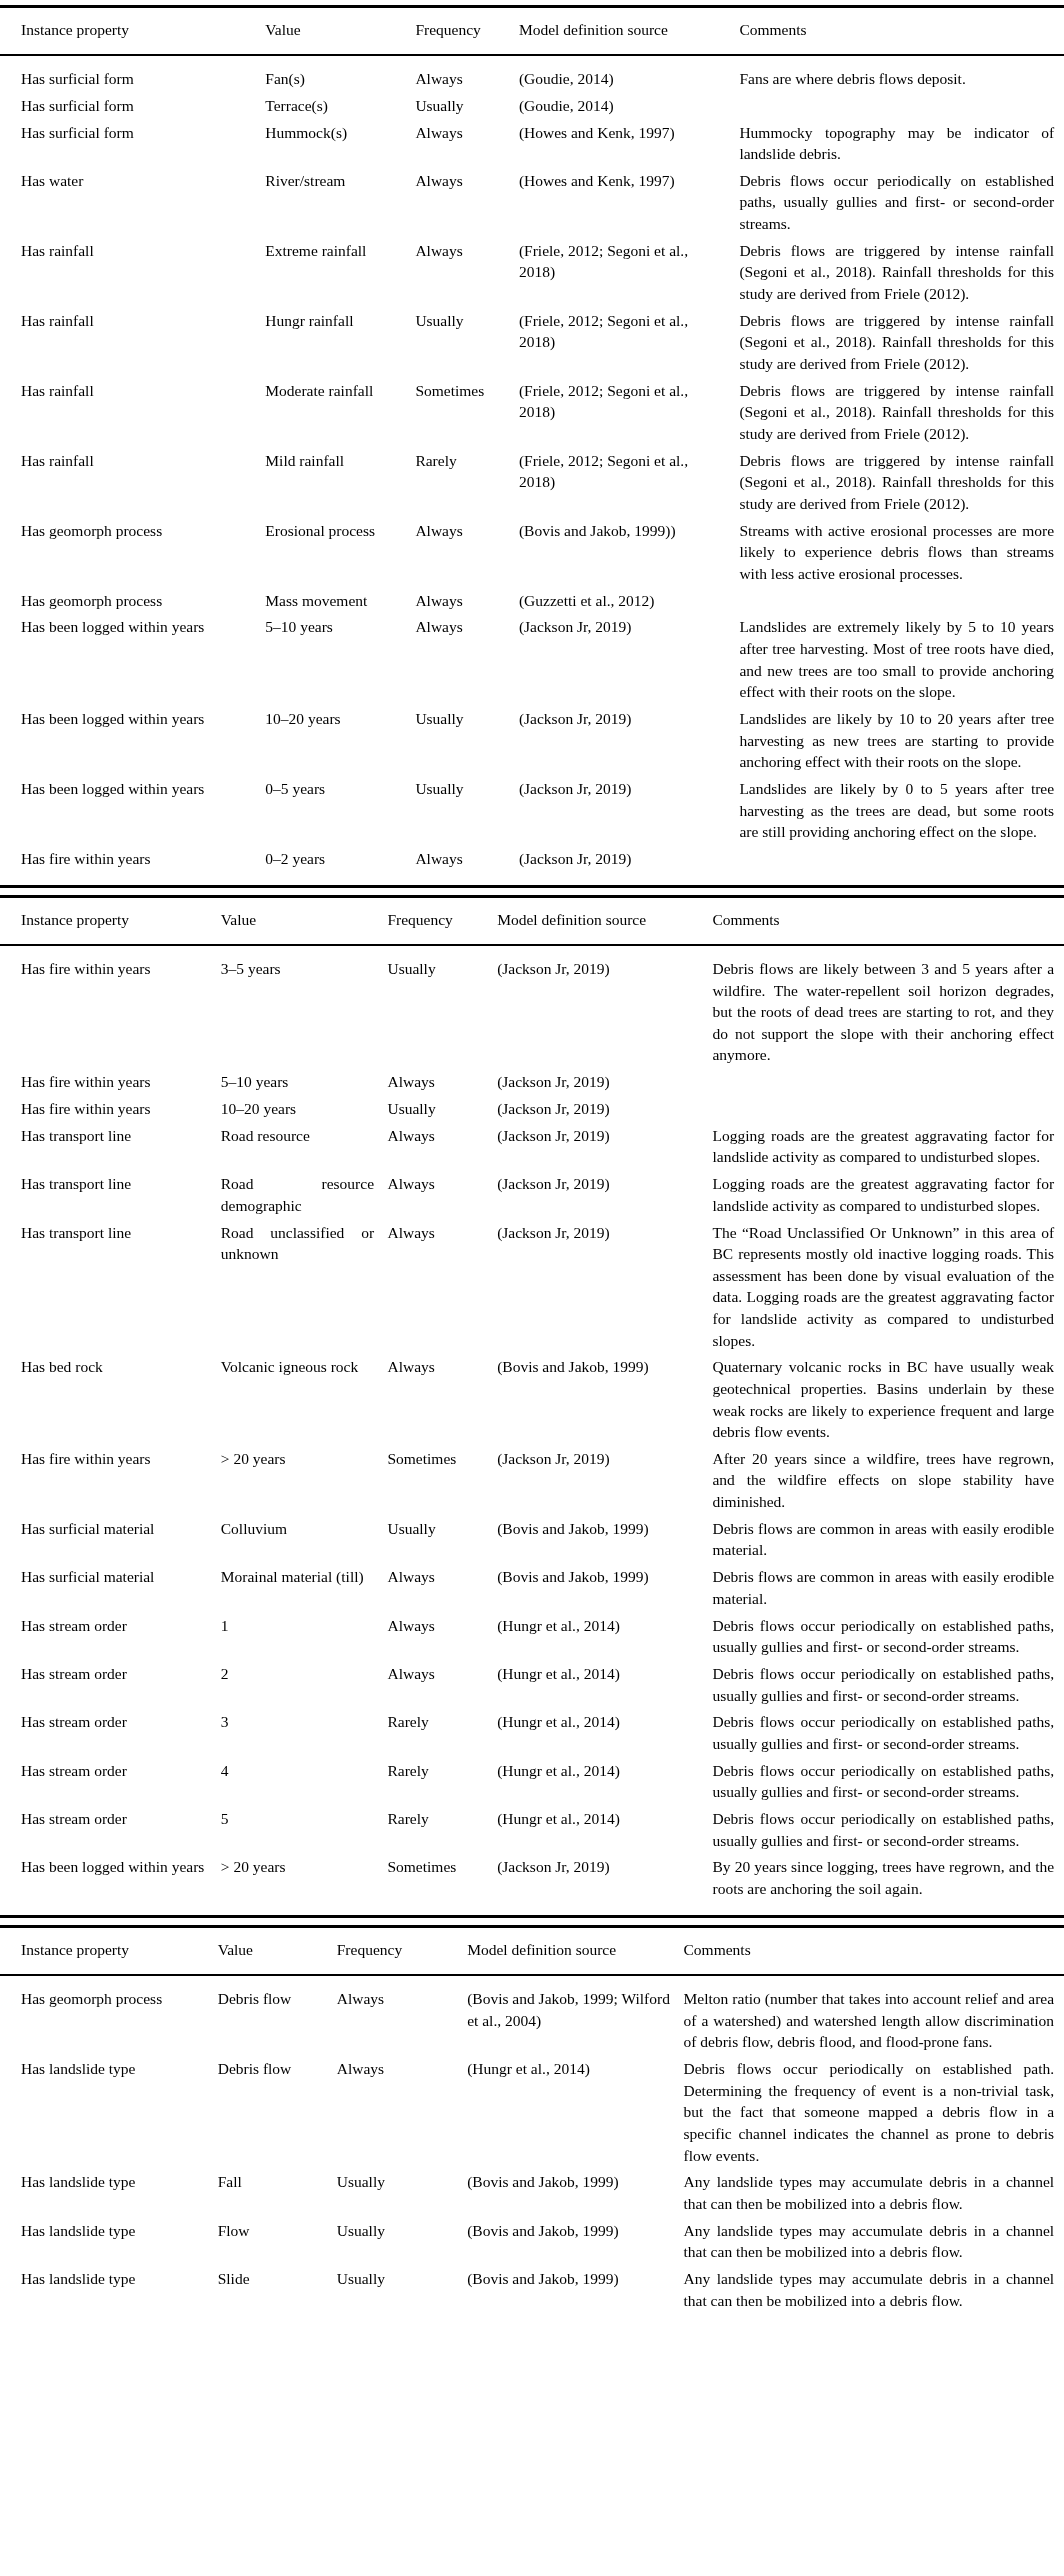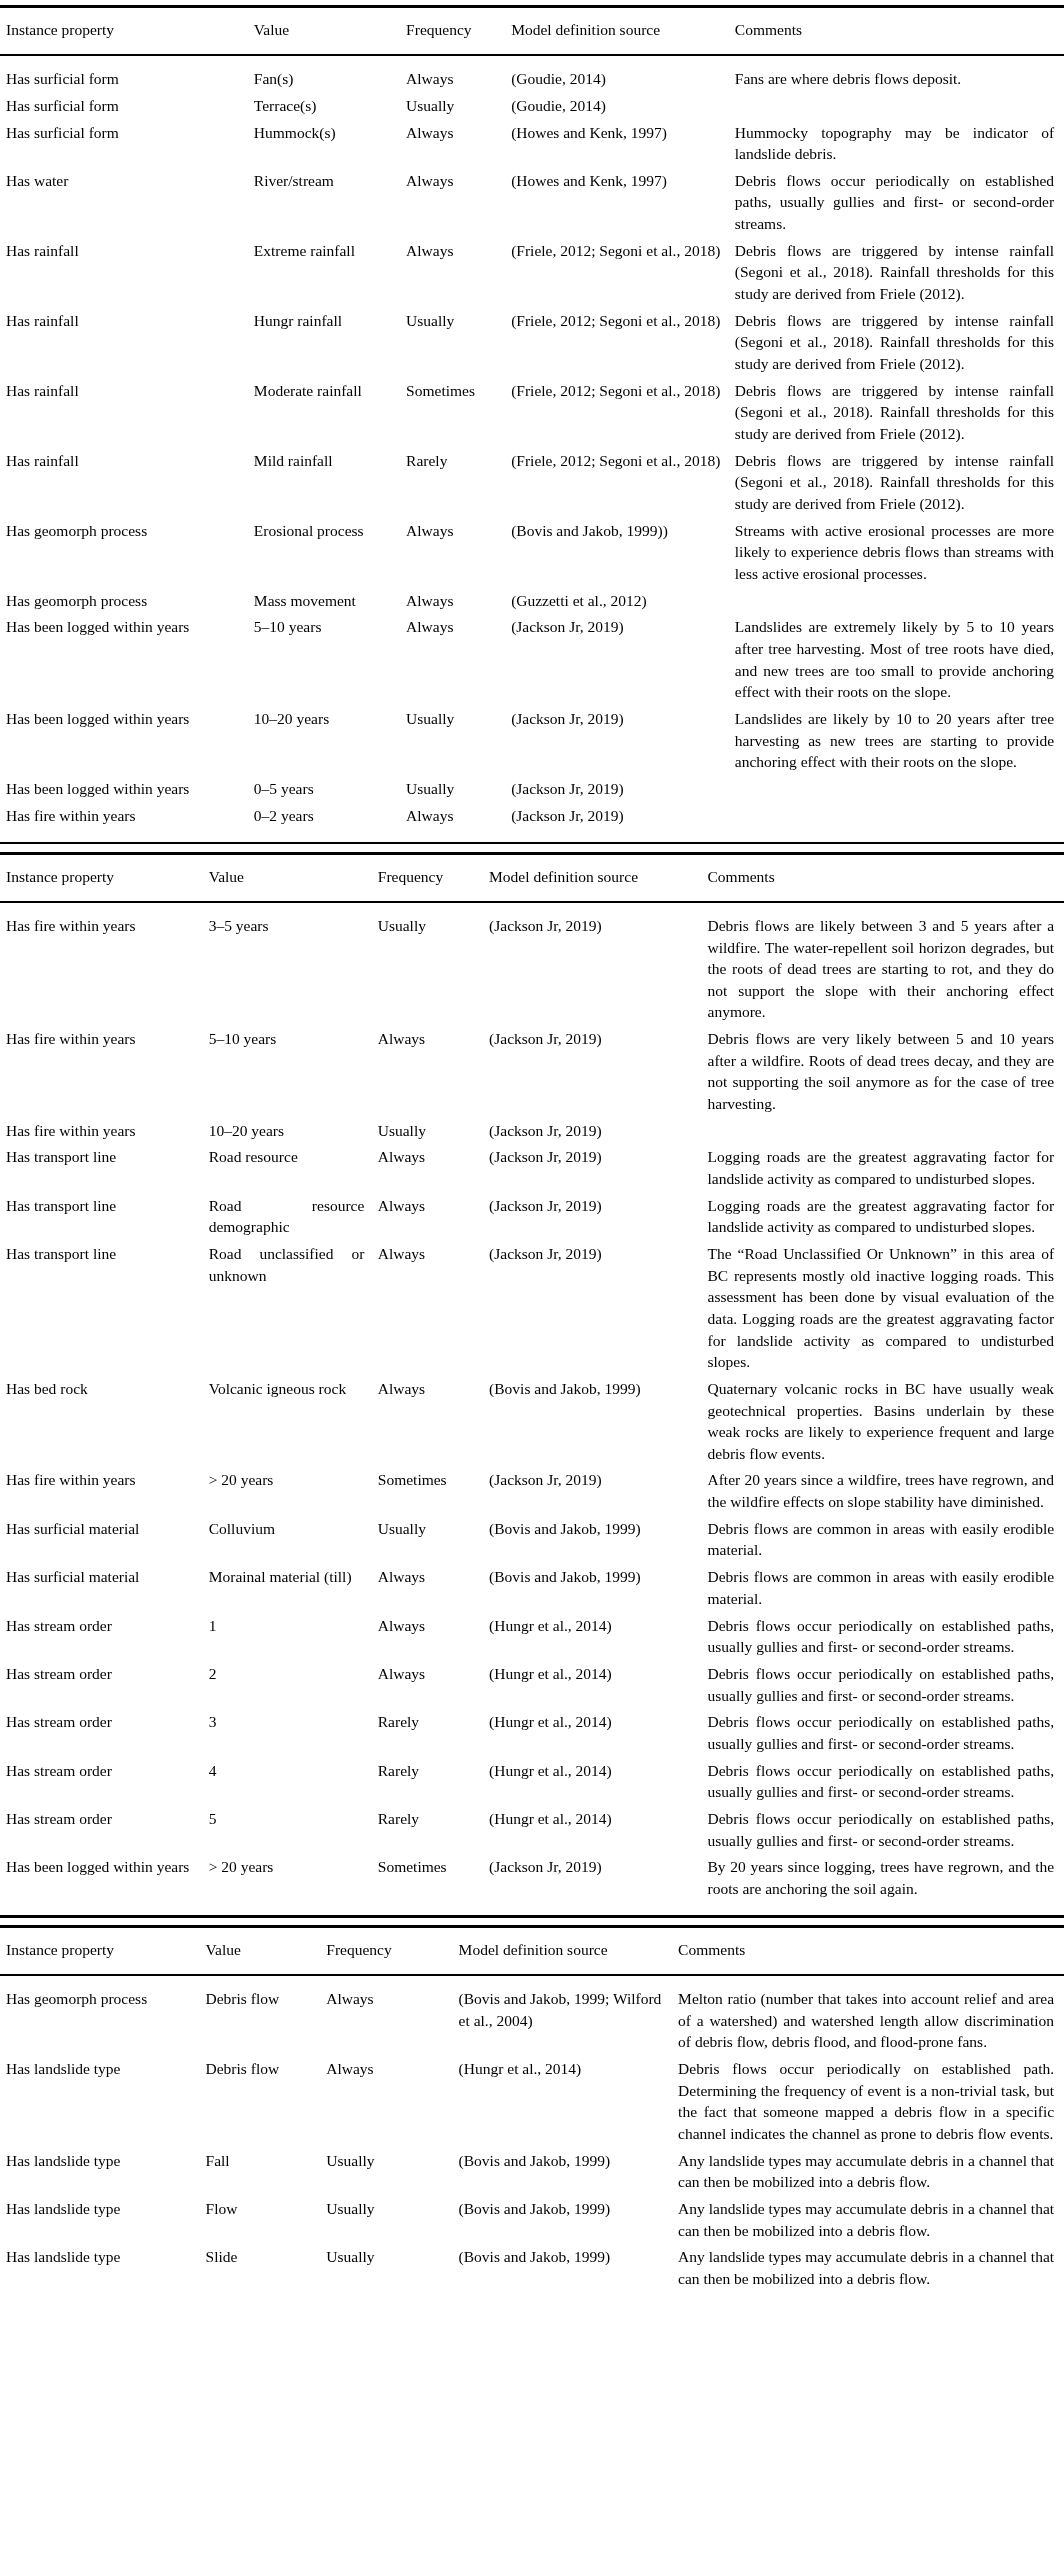--- a/index.html
+++ b/index.html
@@ -13,21 +13,21 @@
     font-size: 15.5px;
     padding-top: 5.2px;
   }
   .tbl { margin-bottom: 7.7px; }
   .rule { background: #000000; width: 100%; }
   .toprule, .bottomrule { height: 2.6px; }
   .midrule { height: 1.5px; }
   .row {
     display: grid;
     box-sizing: border-box;
-    padding-left: 6px;
+    padding-left: 21px;
     padding-right: 8.8px;
     align-items: start;
   }
   
   .s0 .row { grid-template-columns: 23.6% 14.5% 10.0% 21.3% auto; }
   .s1 .row { grid-template-columns: 19.3% 16.1% 10.6% 20.8% auto; }
   .s2 .row { grid-template-columns: 19.0% 11.5% 12.6% 20.9% auto; }
   .header-row { padding-top: 11.3px; padding-bottom: 13.4px; }
   .tbl-body { padding-top: 12.4px; padding-bottom: 10.3px; }
   .body-row { margin-bottom: 5.2px; }
@@ -137,20 +137,21 @@
           <div class="cell val">10–20 years</div>
           <div class="cell freq">Usually</div>
           <div class="cell src">(Jackson Jr, 2019)</div>
           <div class="cell cmt">Landslides are likely by 10 to 20 years after tree harvesting as new trees are starting to provide anchoring effect with their roots on the slope.</div>
         </div>
         <div class="row body-row">
           <div class="cell prop">Has been logged within years</div>
           <div class="cell val">0–5 years</div>
           <div class="cell freq">Usually</div>
           <div class="cell src">(Jackson Jr, 2019)</div>
+          <div class="cell cmt">Landslides are likely by 0 to 5 years after tree harvesting as the trees are dead, but some roots are still providing anchoring effect on the slope.</div>
         </div>
         <div class="row body-row">
           <div class="cell prop">Has fire within years</div>
           <div class="cell val">0–2 years</div>
           <div class="cell freq">Always</div>
           <div class="cell src">(Jackson Jr, 2019)</div>
         </div>
       </div>
     <div class="rule bottomrule"></div>
   </section>
@@ -171,21 +172,20 @@
           <div class="cell val">3–5 years</div>
           <div class="cell freq">Usually</div>
           <div class="cell src">(Jackson Jr, 2019)</div>
           <div class="cell cmt">Debris flows are likely between 3 and 5 years after a wildfire. The water-repellent soil horizon degrades, but the roots of dead trees are starting to rot, and they do not support the slope with their anchoring effect anymore.</div>
         </div>
         <div class="row body-row">
           <div class="cell prop">Has fire within years</div>
           <div class="cell val">5–10 years</div>
           <div class="cell freq">Always</div>
           <div class="cell src">(Jackson Jr, 2019)</div>
-          <div class="cell cmt">Debris flows are very likely between 5 and 10 years after a wildfire. Roots of dead trees decay, and they are not supporting the soil anymore as for the case of tree harvesting.</div>
         </div>
         <div class="row body-row">
           <div class="cell prop">Has fire within years</div>
           <div class="cell val">10–20 years</div>
           <div class="cell freq">Usually</div>
           <div class="cell src">(Jackson Jr, 2019)</div>
         </div>
         <div class="row body-row">
           <div class="cell prop">Has transport line</div>
           <div class="cell val">Road resource</div>

